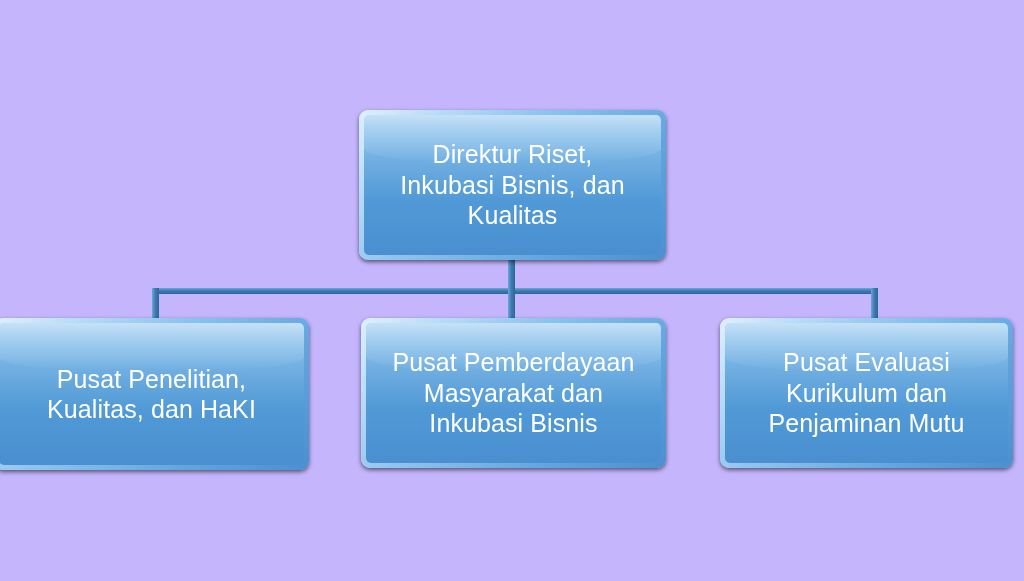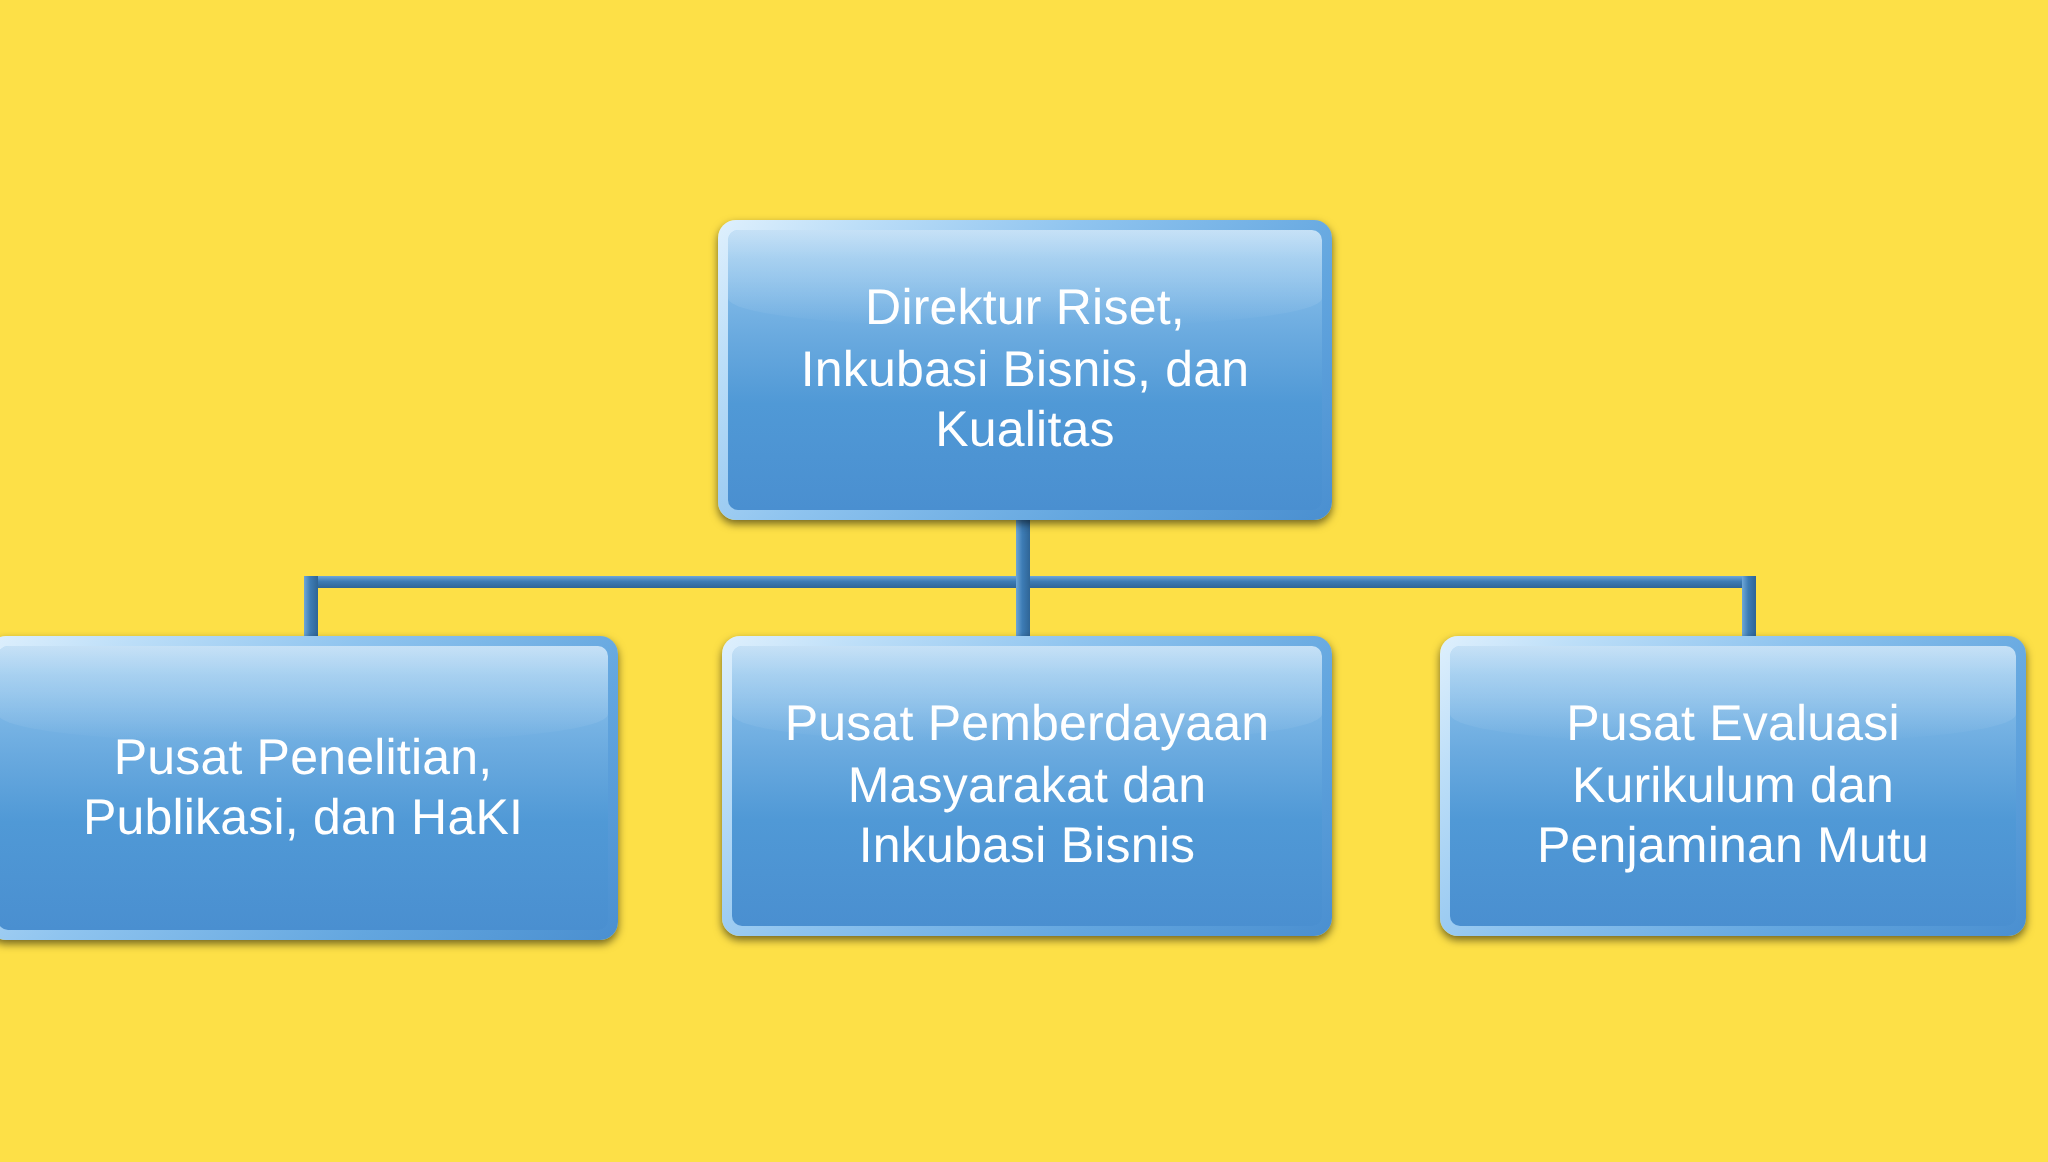--- a/index.html
+++ b/index.html
@@ -7,21 +7,21 @@
     padding: 0;
     background: #000000;
   }
   body {
     font-family: "Liberation Sans", sans-serif;
   }
   #canvas {
     position: relative;
     width: 1024px;
     height: 581px;
-    background: #fde047;
+    background: #c4b5fd;
     overflow: hidden;
   }
 
   
   .connector {
     position: absolute;
     background: #3d7cb5;
   }
   .connector.h {
     height: 6px;
@@ -106,21 +106,21 @@
     <div class="node-face">
       <div class="node-label">Direktur Riset,
 Inkubasi Bisnis, dan
 Kualitas</div>
     </div>
   </div>
 
   <div class="node" style="left:-6px; top:318px; width:315px; height:152px;">
     <div class="node-face">
       <div class="node-label">Pusat Penelitian,
-Publikasi, dan HaKI</div>
+Kualitas, dan HaKI</div>
     </div>
   </div>
 
   <div class="node" style="left:720px; top:318px; width:293px; height:150px;">
     <div class="node-face">
       <div class="node-label">Pusat Evaluasi
 Kurikulum dan
 Penjaminan Mutu</div>
     </div>
   </div>

